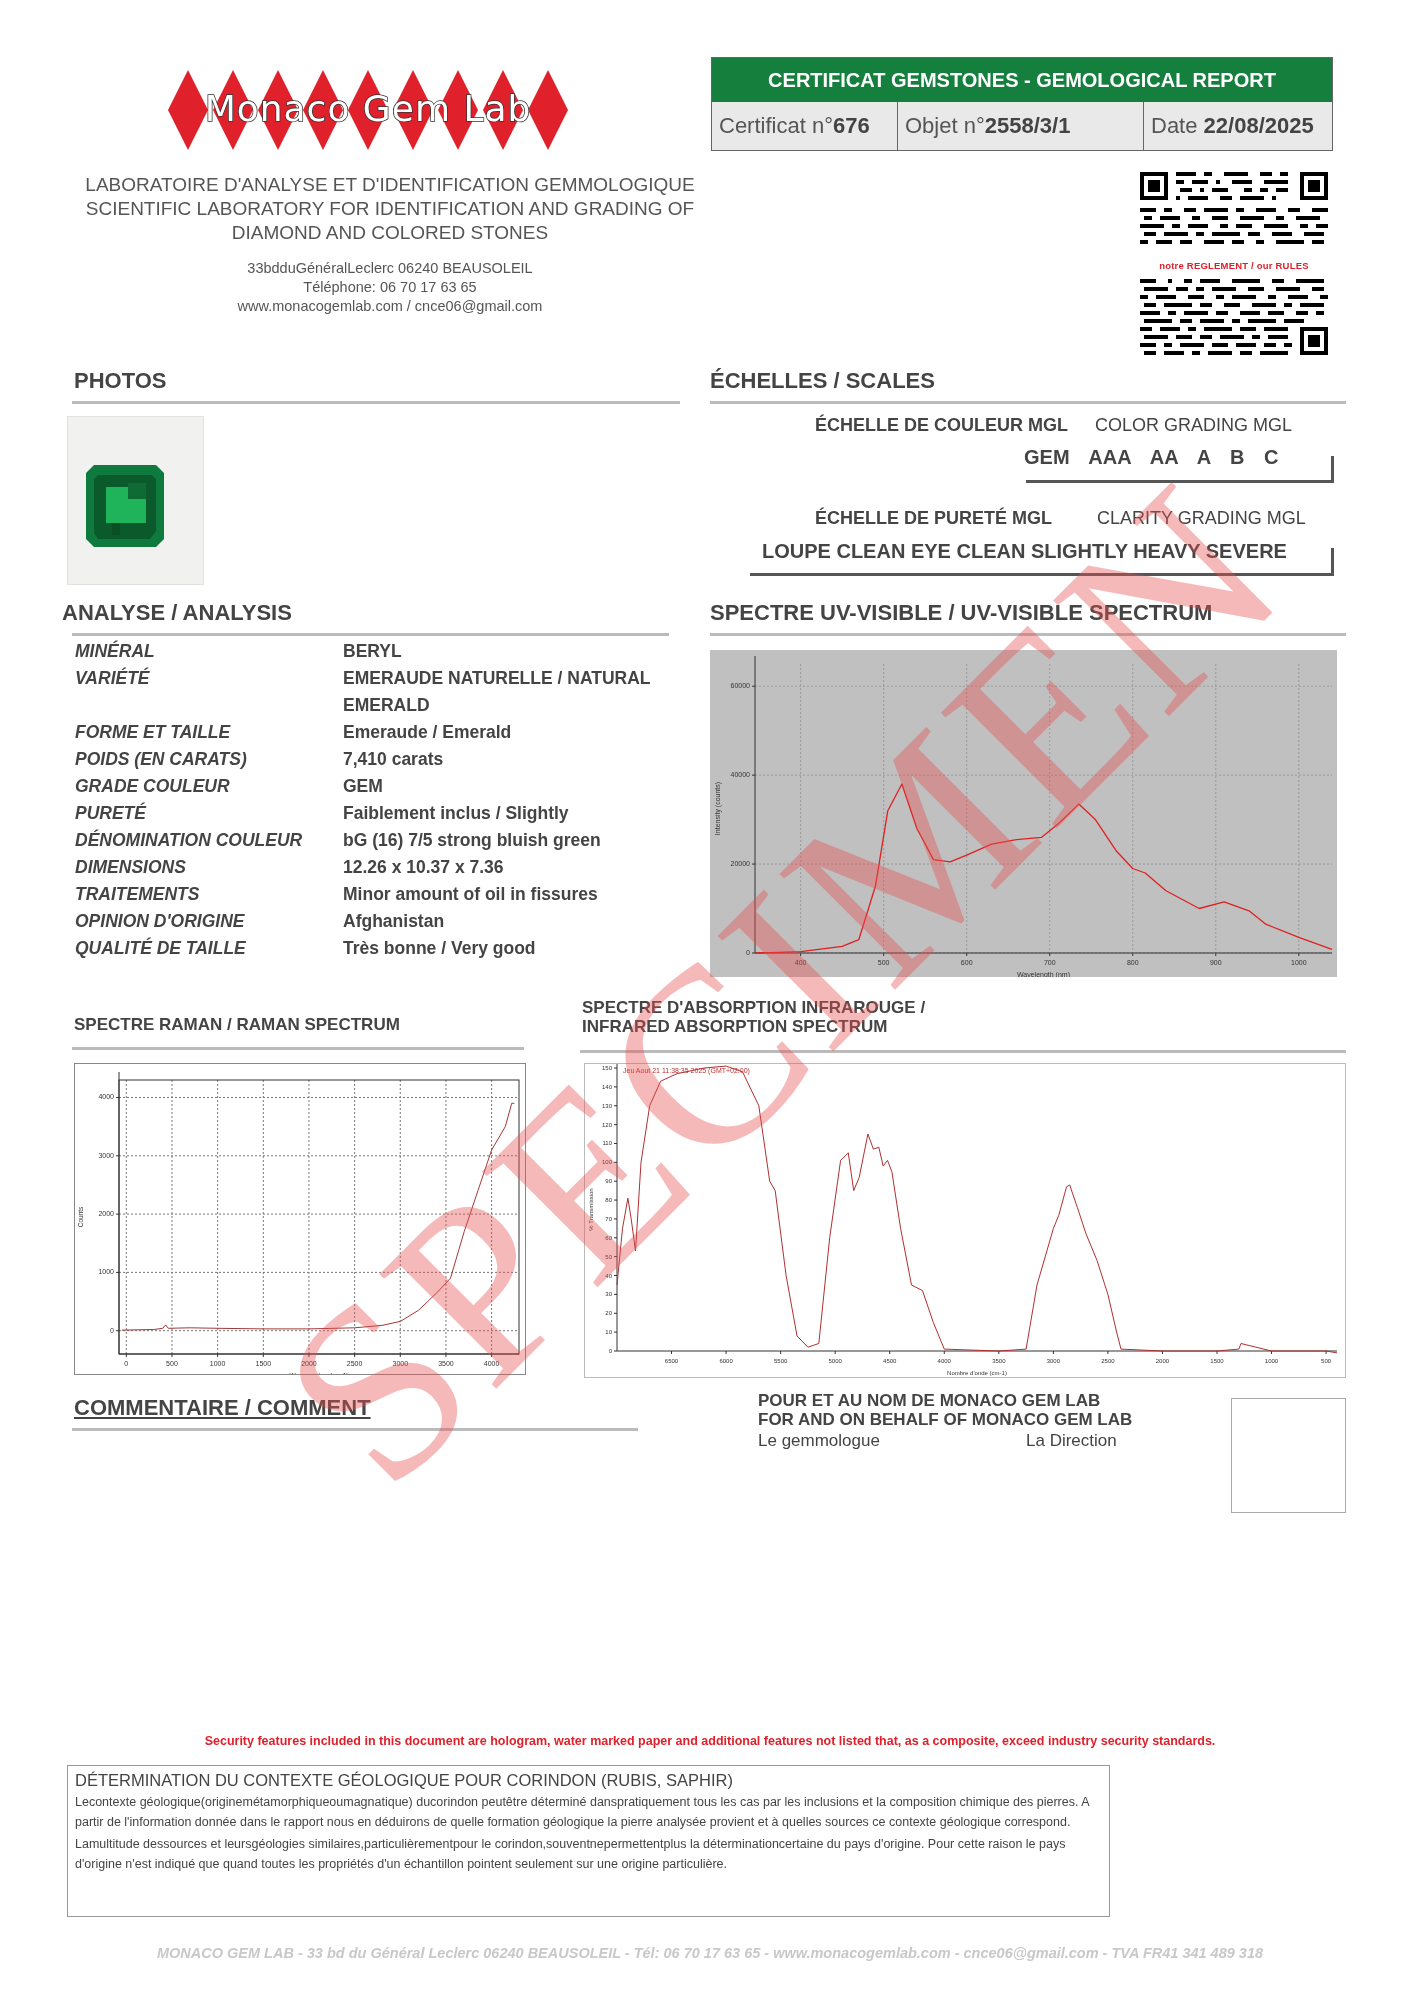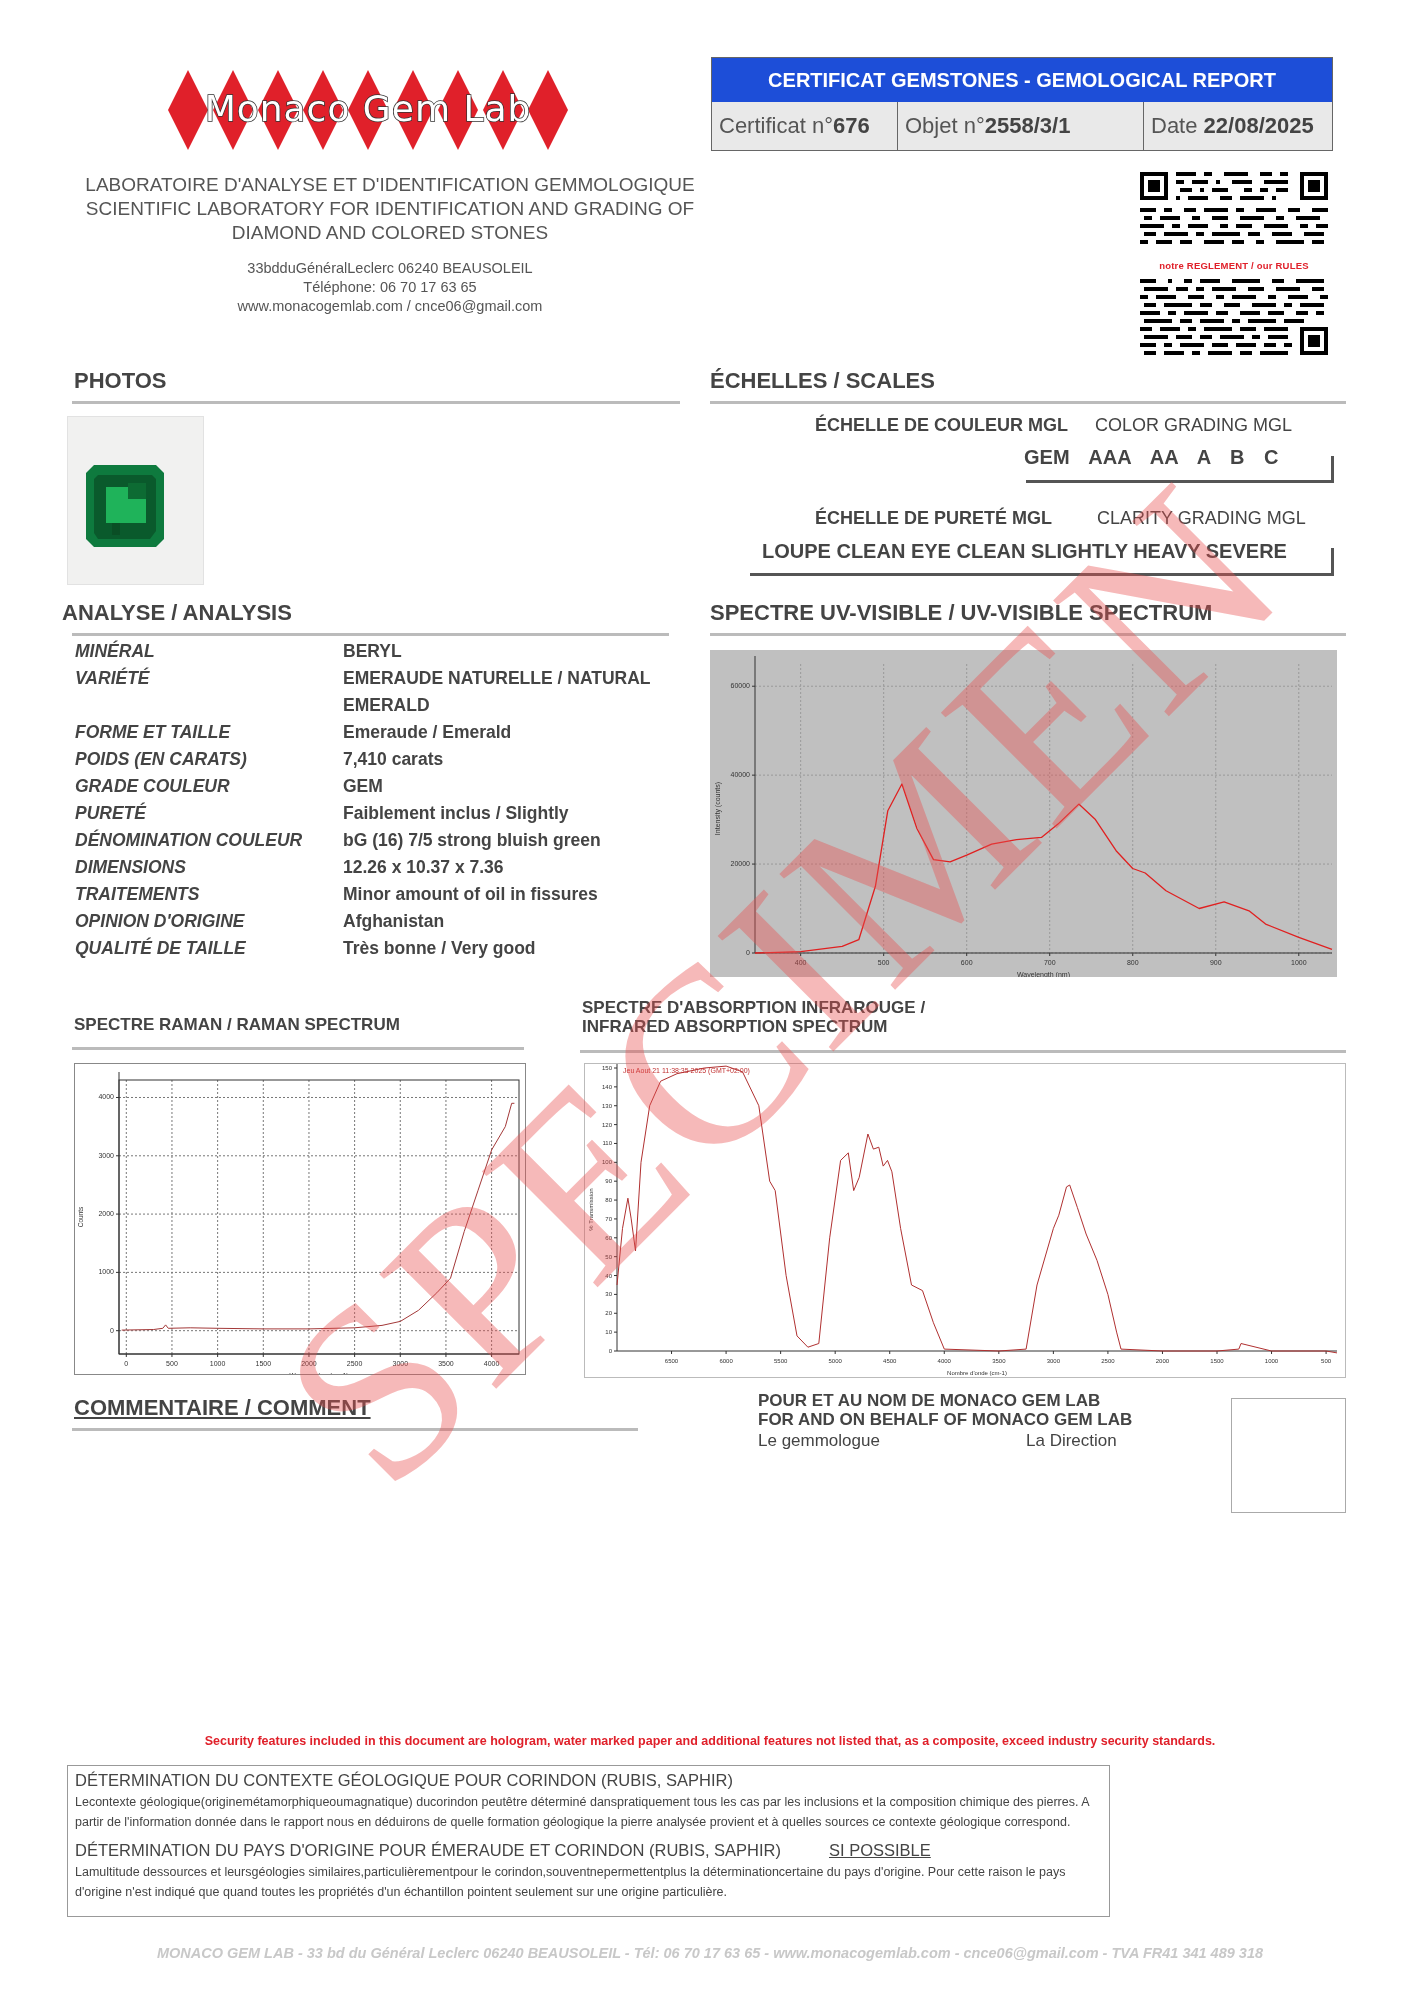--- a/index.html
+++ b/index.html
@@ -4,21 +4,21 @@
 <style>
   html, body { margin:0; padding:0; background:#fff; }
   body { width:1414px; height:2000px; position:relative; overflow:hidden; font-family:"Liberation Sans", sans-serif; color:#444; }
   .abs { position:absolute; }
   
   .logo { left:168px; top:70px; width:400px; height:80px; }
   .lab-lines { left:60px; top:173px; width:660px; text-align:center; font-size:19px; color:#555; line-height:24px; }
   .addr { left:60px; top:259px; width:660px; text-align:center; font-size:14.5px; color:#555; line-height:19px; }
   
   .cert { left:711px; top:57px; width:620px; border:1px solid #666; }
-  .cert-head { background:#1d4ed8; color:#fff; font-weight:bold; font-size:20px; height:44px; line-height:44px; text-align:center; }
+  .cert-head { background:#15803d; color:#fff; font-weight:bold; font-size:20px; height:44px; line-height:44px; text-align:center; }
   .cert-row { display:flex; background:#e9e9e9; height:48px; }
   .cert-cell { border-right:1px solid #666; font-size:22px; line-height:48px; padding-left:7px; color:#555; white-space:nowrap; }
   .cert-cell b { color:#444; }
   .cert-cell:last-child { border-right:none; }
   
   .qr { left:1136px; top:168px; width:196px; }
   .qr-rules { font-size:9.5px; color:#e0202a; text-align:center; margin:4px 0; font-weight:bold; letter-spacing:0.2px; }
   
   .sec-title { font-weight:bold; font-size:22px; color:#444; }
   .sec-rule { height:3px; background:#bbb; }
@@ -493,19 +493,18 @@
   <div>FOR AND ON BEHALF OF MONACO GEM LAB</div>
 </div>
 <div class="abs" style="left:758px;top:1431px;font-size:17px;color:#444;">Le gemmologue</div>
 <div class="abs" style="left:1026px;top:1431px;font-size:17px;color:#444;">La Direction</div>
 <div class="abs sig-box"></div>
 
 <div class="abs security">Security features included in this document are hologram, water marked paper and additional features not listed that, as a composite, exceed industry security standards.</div>
 <div class="abs legal">
   <h4 style="margin-top:5px;">DÉTERMINATION DU CONTEXTE GÉOLOGIQUE POUR CORINDON (RUBIS, SAPHIR)</h4>
   <p style="margin-top:2px;">Lecontexte géologique(originemétamorphiqueoumagnatique) ducorindon peutêtre déterminé danspratiquement tous les cas par les inclusions et la composition chimique des pierres. A partir de l'information donnée dans le rapport nous en déduirons de quelle formation géologique la pierre analysée provient et à quelles sources ce contexte géologique correspond.</p>
-  <h4 style="margin-top:9px;"><span>DÉTERMINATION DU PAYS D'ORIGINE POUR ÉMERAUDE ET CORINDON (RUBIS, SAPHIR)</span><span style="margin-left:48px;text-decoration:underline;">SI POSSIBLE</span></h4>
   <p style="margin-top:2px;">Lamultitude dessources et leursgéologies similaires,particulièrementpour le corindon,souventnepermettentplus la déterminationcertaine du pays d'origine. Pour cette raison le pays d'origine n'est indiqué que quand toutes les propriétés d'un échantillon pointent seulement sur une origine particulière.</p>
 </div>
 
 <div class="abs footer">MONACO GEM LAB - 33 bd du Général Leclerc 06240 BEAUSOLEIL - Tél: 06 70 17 63 65 - www.monacogemlab.com - cnce06@gmail.com - TVA FR41 341 489 318</div>
 
 <div class="abs watermark">SPECIMEN</div>
 
 </body></html>

